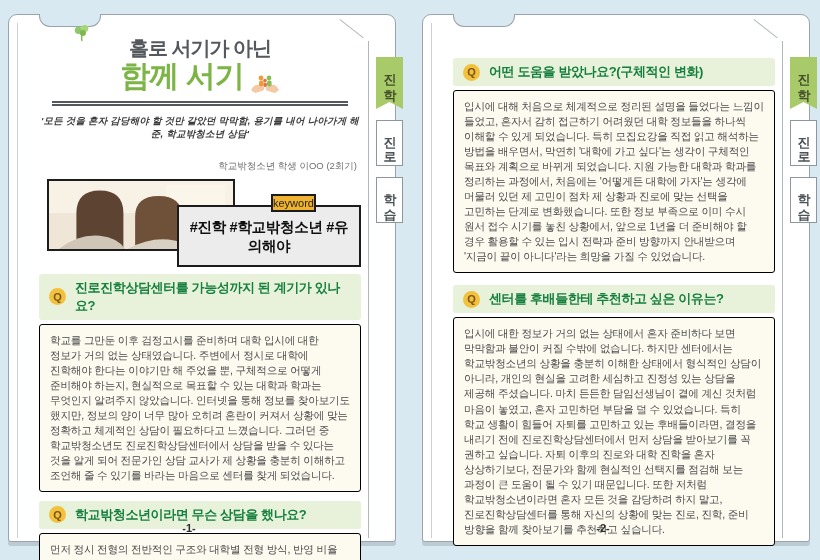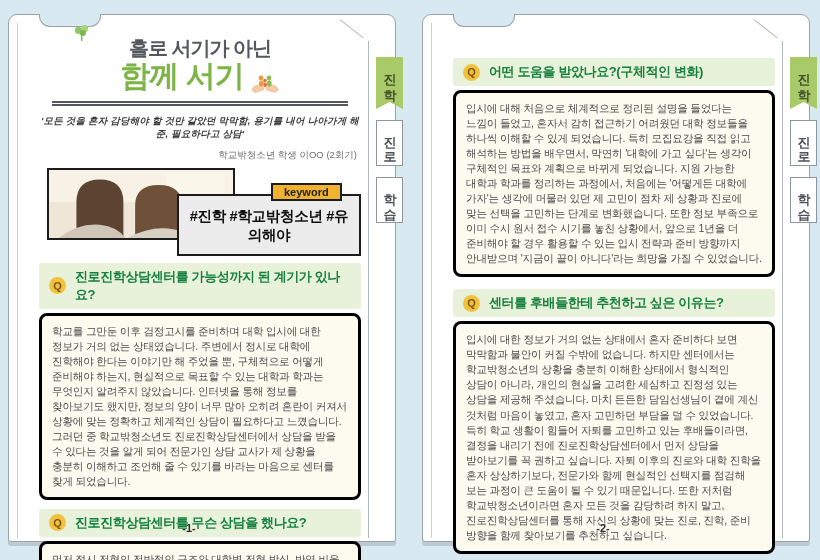--- a/index.html
+++ b/index.html
@@ -66,52 +66,52 @@
   }
   .sprout { position:absolute; top:-13px; left:34px; width:18px; height:18px; }
   .double-line {
     width:296px; margin:7px auto 0 auto; height:5px;
     border-top:2px solid #55585c; border-bottom:2px solid #55585c;
   }
   .quote {
     margin-top:9px; text-align:center;
     font-size:9.5px; font-weight:bold; font-style:italic; color:#3c3c3c; letter-spacing:.2px;
   }
-  .attribution { margin-top:8px; text-align:right; font-size:9.5px; color:#6e6e6e; padding-right:4px; }
+  .attribution { margin-top:19px; text-align:right; font-size:9.5px; color:#6e6e6e; padding-right:4px; }
   
   .media-row { position:relative; height:86px; margin-top:6px; }
   .photo {
     position:absolute; left:8px; top:0; width:188px; height:72px;
     border:2px solid #1d1d1d; background:#e9ded1; overflow:hidden; z-index:1;
   }
   .kw-wrap { position:absolute; left:138px; top:26px; right:0; z-index:2; }
   .kw-tab {
     position:absolute; top:-11px; left:94px;
     background:#f0b32f; border:2px solid #1c1c1c;
-    font-weight:bold; font-size:11px; color:#222; padding:1px 11px; z-index:3;
+    font-weight:normal; font-size:11px; color:#222; padding:1px 0; z-index:3;
   }
   .kw-box {
     background:#ececec; border:2px solid #1c1c1c;
     padding:11px 6px 9px 6px; text-align:center;
     font-weight:bold; font-size:14.5px; color:#0f0f0f; letter-spacing:-.3px;
   }
   
   .qa { margin-top:9px; }
   .q-head {
     display:flex; align-items:center; gap:9px;
     background:#e8f1da; border-radius:3px; padding:5px 10px;
   }
   .q-badge {
     flex:0 0 auto; width:17px; height:17px; border-radius:50%;
     background:#f2c23e; color:#7a5316; font-weight:bold; font-size:11px;
     display:flex; align-items:center; justify-content:center;
   }
   .q-title { font-weight:bold; font-size:13px; color:#15803d; letter-spacing:-.4px; }
   .answer {
-    margin-top:4px; background:#fdfaf0; border:3px solid #000000; border-radius:8px;
+    margin-top:4px; background:#fdfaf0; border:1px solid #000000; border-radius:3px;
     padding:8px 10px; font-size:10.6px; line-height:1.42; color:#4a4a4a;
     letter-spacing:-.2px; word-break:keep-all;
   }
   .pagenum {
     position:absolute; bottom:7px; left:0; right:26px; text-align:center;
     font-size:11px; font-weight:bold; color:#2e2e2e;
   }
   .rp-content { margin-top:34px; }
   .rp-content .qa + .qa { margin-top:12px; }
 </style>
@@ -153,21 +153,21 @@
               <circle cx="19" cy="8" r="2.4" fill="#8bbf55"></circle>
                 <rect x="17" y="10.5" width="4.6" height="6" rx="2" fill="#8bbf55"></rect>
               <circle cx="15" cy="10.5" r="1.8" fill="#e7703f"></circle>
                 <rect x="13.5" y="12.5" width="3.4" height="4.5" rx="1.6" fill="#e7703f"></rect>
             </svg>
           </span>
         </div>
         <div class="double-line"></div>
       </div>
 
-      <div class="quote">'모든 것을 혼자 감당해야 할 것만 같았던 막막함, 용기를 내어 나아가게 해 준, 필요하다고 상담'</div>
+      <div class="quote">'모든 것을 혼자 감당해야 할 것만 같았던 막막함, 용기를 내어 나아가게 해 준, 학교밖청소년 상담'</div>
       <div class="attribution">학교밖청소년 학생 이OO (2회기)</div>
 
       <div class="media-row">
         <div class="photo">
           <svg width="100%" height="100%" viewBox="0 0 188 72" preserveAspectRatio="none">
             <rect width="188" height="72" fill="#efe6d8"></rect>
             <rect width="188" height="34" fill="#f7f1e6"></rect>
             <rect x="120" y="4" width="60" height="40" fill="#fbf6ea"></rect>
             <path d="M28 72 V34 Q28 10 52 10 Q76 10 76 34 V72 Z" fill="#5d4332"></path>
             <path d="M88 72 V38 Q88 16 112 16 Q136 16 136 38 V72 Z" fill="#6f5038"></path>
@@ -185,21 +185,21 @@
         <div class="q-head">
           <span class="q-badge">Q</span>
           <span class="q-title">진로진학상담센터를 가능성까지 된 계기가 있나요?</span>
         </div>
         <div class="answer">학교를 그만둔 이후 검정고시를 준비하며 대학 입시에 대한 정보가 거의 없는 상태였습니다. 주변에서 정시로 대학에 진학해야 한다는 이야기만 해 주었을 뿐, 구체적으로 어떻게 준비해야 하는지, 현실적으로 목표할 수 있는 대학과 학과는 무엇인지 알려주지 않았습니다. 인터넷을 통해 정보를 찾아보기도 했지만, 정보의 양이 너무 많아 오히려 혼란이 커져서 상황에 맞는 정확하고 체계적인 상담이 필요하다고 느꼈습니다. 그러던 중 학교밖청소년도 진로진학상담센터에서 상담을 받을 수 있다는 것을 알게 되어 전문가인 상담 교사가 제 상황을 충분히 이해하고 조언해 줄 수 있기를 바라는 마음으로 센터를 찾게 되었습니다.</div>
       </div>
 
       <div class="qa">
         <div class="q-head">
           <span class="q-badge">Q</span>
-          <span class="q-title">진로진학상담센터를 무슨 상담을 했나요?</span>
+          <span class="q-title">학교밖청소년이라면 무슨 상담을 했나요?</span>
         </div>
         <div class="answer">먼저 정시 전형의 전반적인 구조와 대학별 전형 방식, 반영 비율 등을 설명해 주셔서 막연하게 느껴졌던 정시 지원의 방향이 조금씩 잡히기 시작했습니다. 특히 대학 홈페이지에서 모집요강을 직접 확인하는 방법, 전형 일정과 반영 과목, 지원 시 유의해야 할 사항 등을 하나하나 안내해 주셔서, 그동안 어렵게만 느껴졌던 대학 정보가 처음으로 이해되기 시작했습니다. 또한 수능 성적을 바탕으로 지원 가능한 대학과 학과를 함께 살펴보았습니다. 진로 희망을 바탕으로 일반대학뿐만 아니라 전문대학까지 폭넓게 함께 살펴보며 다양한 진학 경로를 비교·분석하는 상담이 이루어졌습니다. 해당 학과에서 배우는 전공 내용과 졸업 이후의 진로, 현실적인 진학 가능성까지 함께 점검해 주셨습니다.</div>
       </div>
 
     </div>
     <div class="pagenum">-1-</div>
   </div>
 
   <div class="page page-right">
     <div class="notch"></div>

